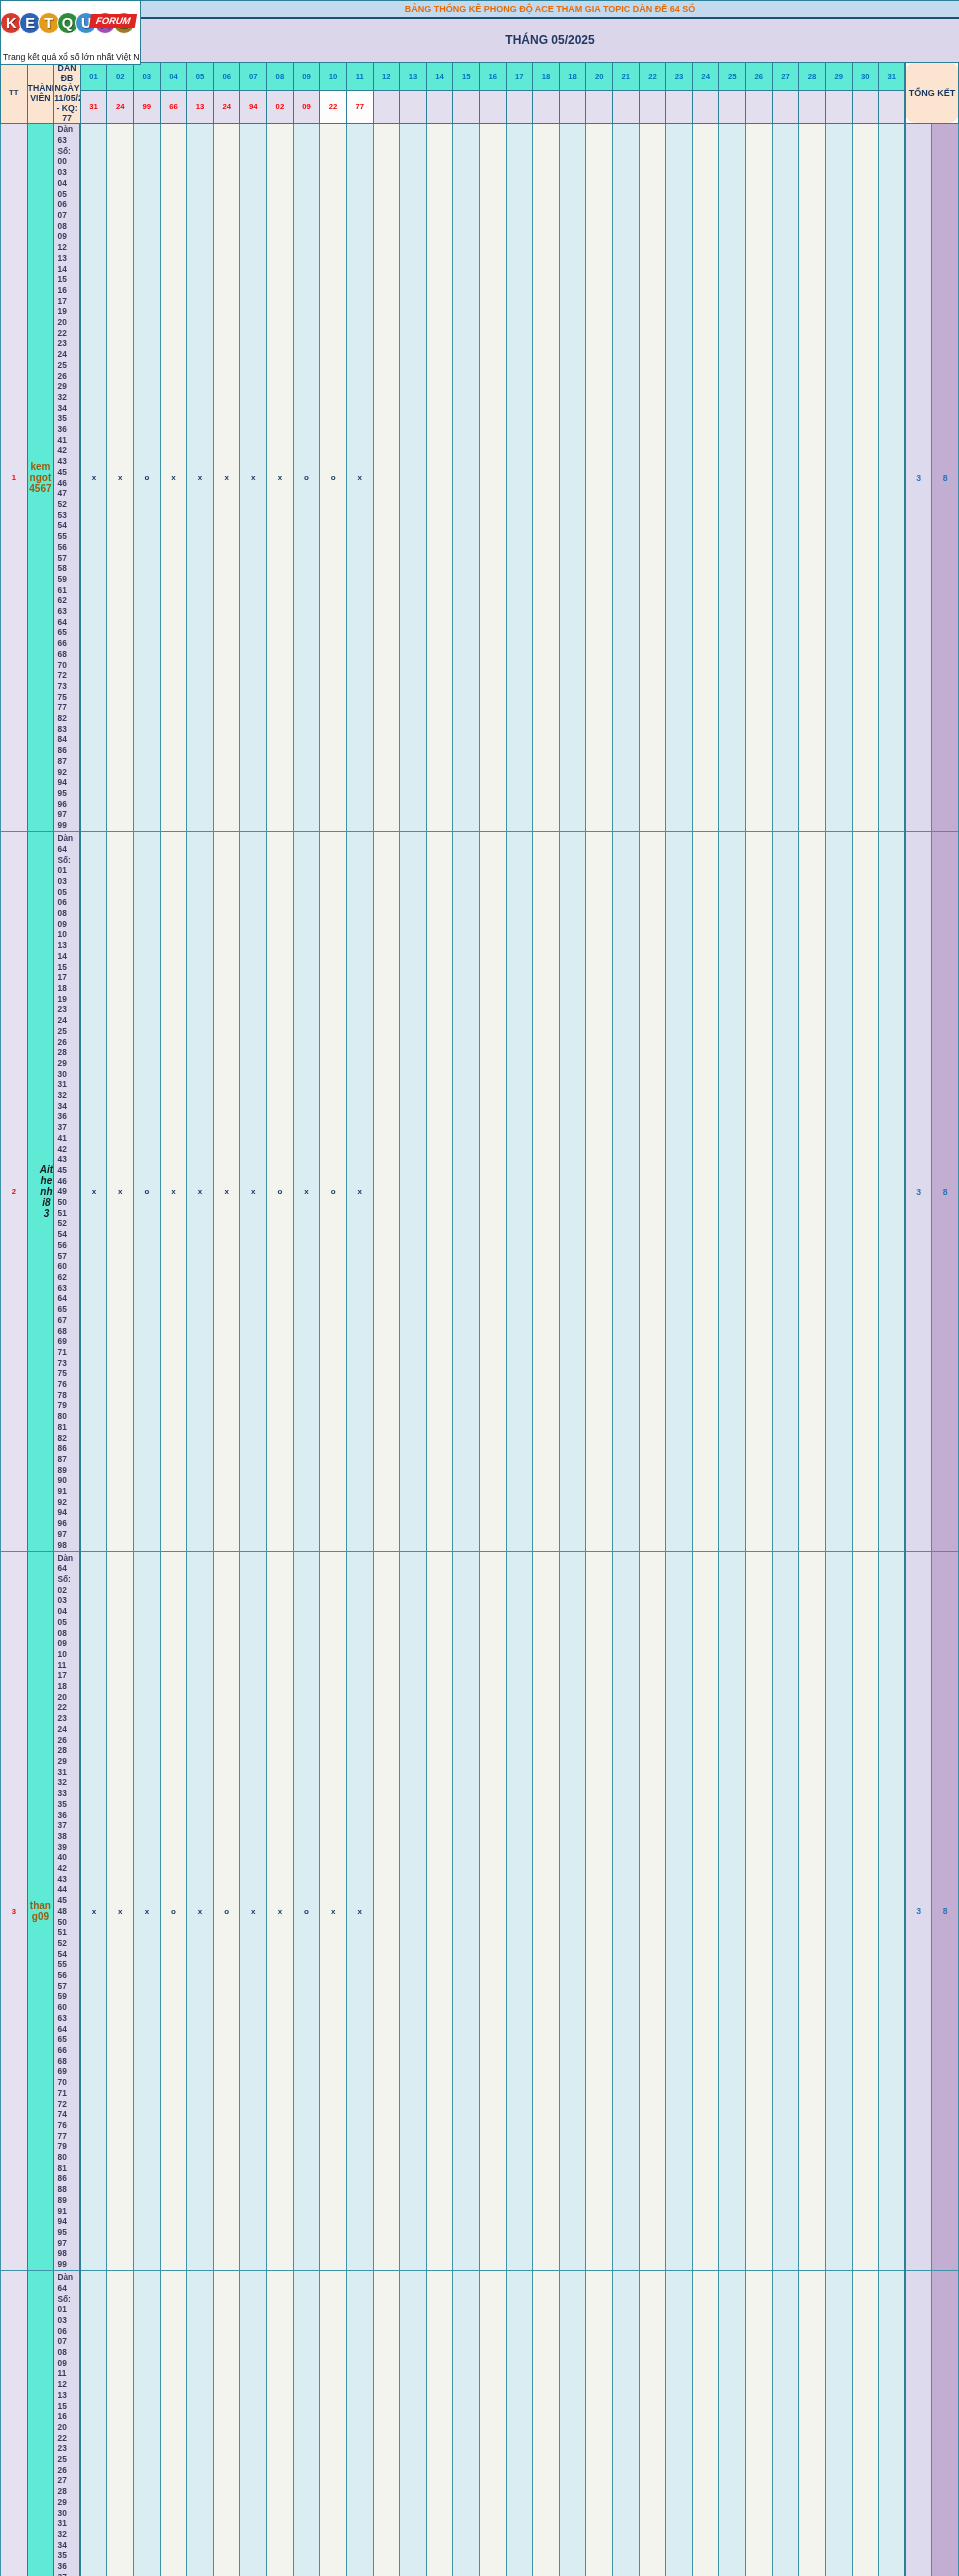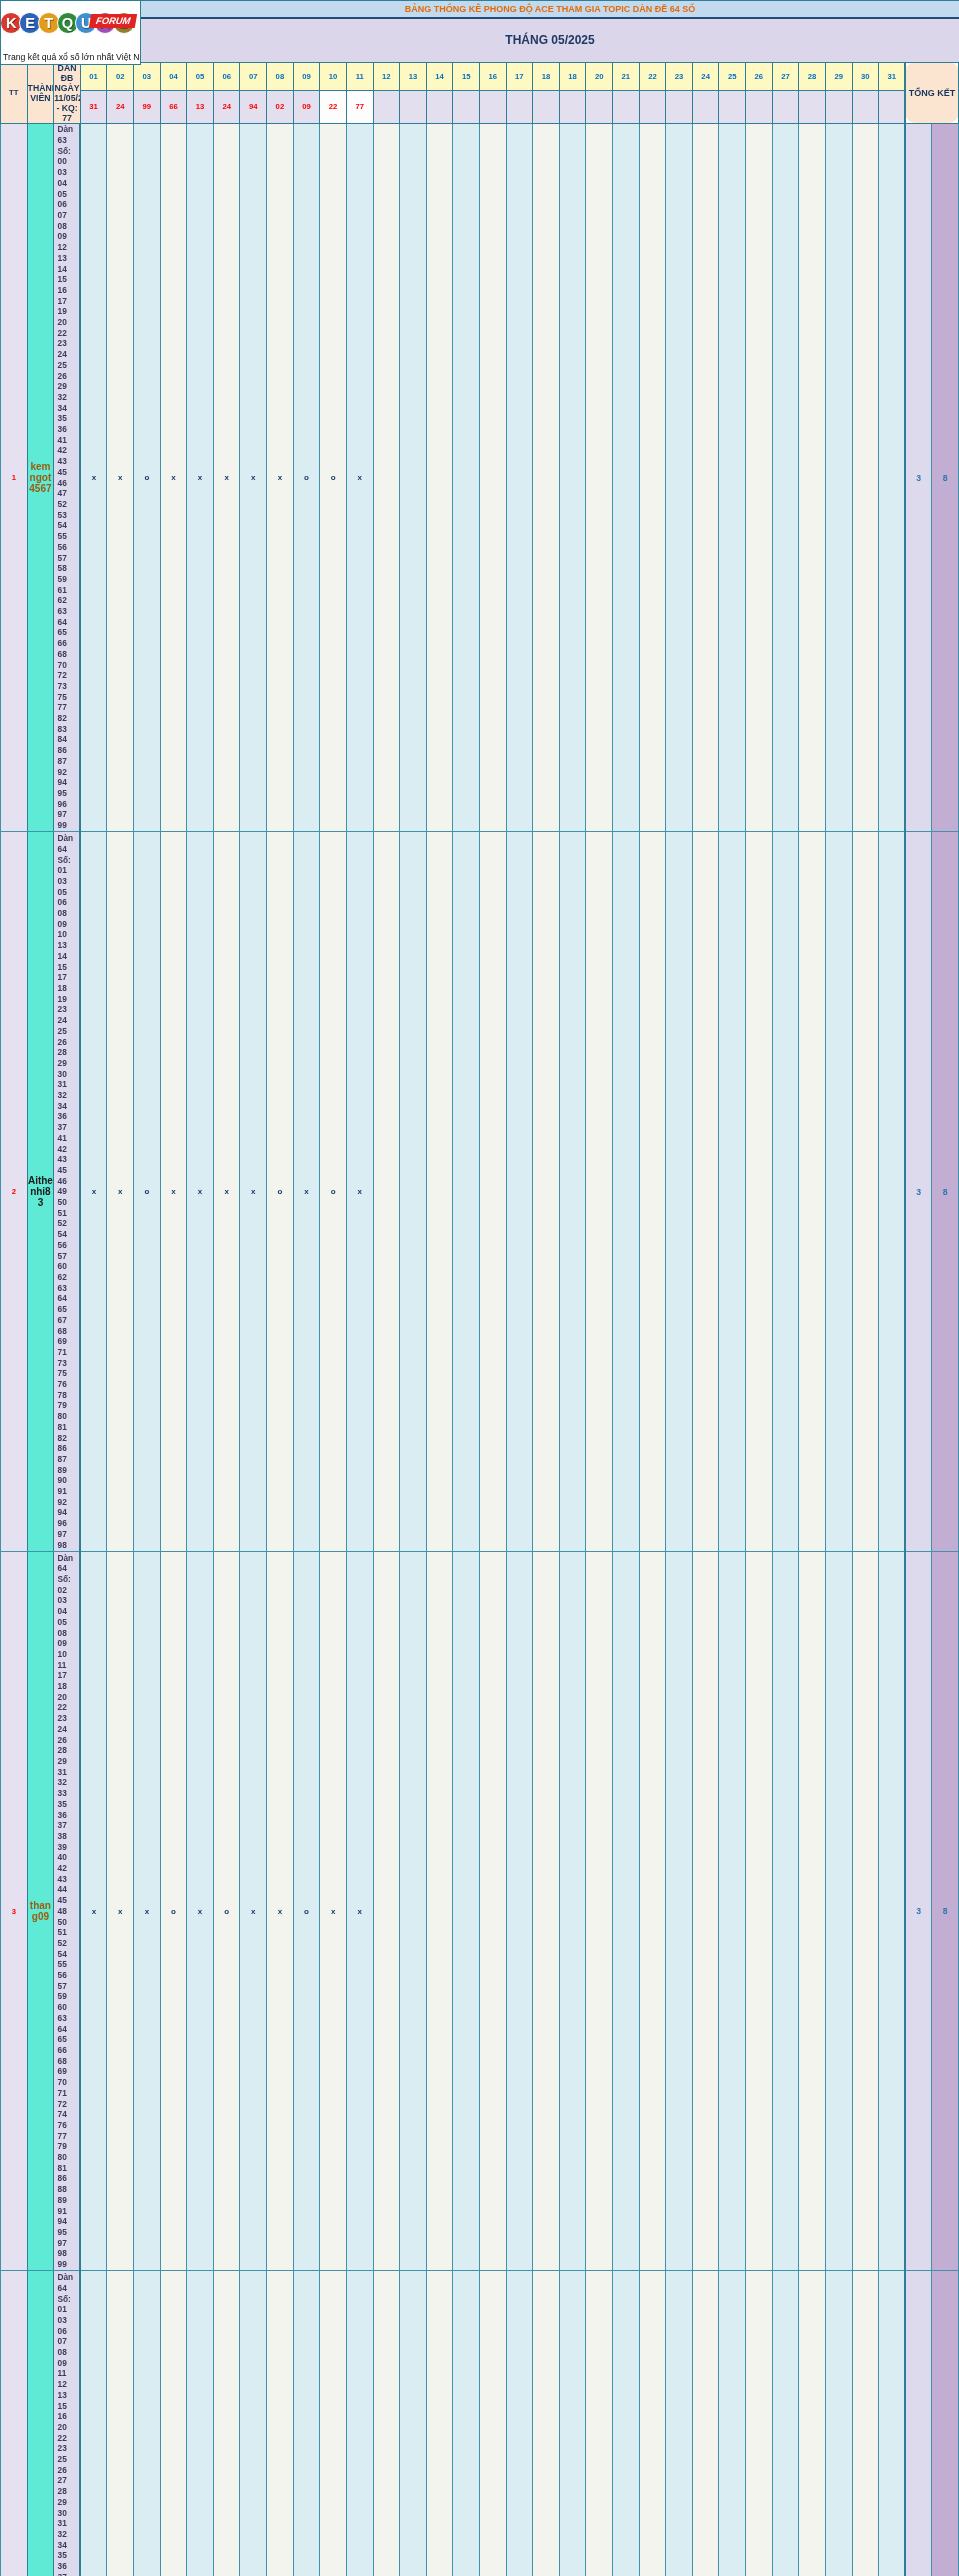--- a/index.html
+++ b/index.html
@@ -22,21 +22,21 @@
     justify-content:center;color:#1f3864;font-weight:bold;font-size:12px;}
   
   table{border-collapse:collapse;table-layout:fixed;width:959px;}
   th,td{border:0.7px solid #3f93a8;padding:0;overflow:hidden;}
   thead th,thead td{border:0.7px solid #2c7f95;}
   tbody tr{border-top:1.3px solid #2c7f95;height:53px;}
   tbody tr.tall{height:65px;}
   th.corner{background:#fbe5d0;color:#17365d;font-size:7.7px;}
   th.memberh,th.danh{background:#fbe5d0;color:#17365d;font-size:8.7px;}
   th.tkh{background:#fbe5d0;color:#17365d;font-size:9px;border-left:2px solid #2c7f95;border-radius:11px;}
-  th.dayh{background:#fef9c3;color:#0070c0;font-size:7.7px;height:13.4px;}
+  th.dayh{background:#5eead4;color:#0070c0;font-size:7.7px;height:13.4px;}
   td.kq{background:#e4dfee;color:#f00;font-weight:bold;font-size:7.7px;text-align:center;height:15.4px;}
   td.kqw{background:#fdfdfd;}
   td.tt{background:#e6e1f1;color:#f00;font-weight:bold;font-size:7.7px;text-align:center;
     border-right:1.3px solid #2c7f95;}
   td.member{background:#5eead4;font-weight:bold;font-size:10px;text-align:center;
     border-right:1.3px solid #2c7f95;word-wrap:break-word;}
   td.dan{background:#dedaed;border-right:2px solid #2c7f95;vertical-align:middle;padding:0.7px 3.3px;margin-top:28px;}
   .dlab{color:#3a3a5c;font-weight:bold;font-size:8.3px;line-height:10.7px;}
   .dnums{color:#3a3a5c;font-weight:bold;font-size:8.3px;line-height:10.7px;word-spacing:2px;}
   td.day{text-align:center;font-weight:bold;font-size:8px;color:#17375e;}
@@ -177,21 +177,21 @@
           <td class="day c0"></td>
           <td class="day c1"></td>
           <td class="day c0"></td>
           <td class="day c1"></td>
           <td class="day c0"></td>
           <td class="miss">3</td>
           <td class="hit">8</td>
         </tr>
         <tr class="tall">
           <td class="tt">2</td>
-          <td class="member" style="color: rgb(26, 26, 26); ">Aithenhi83</td>
+          <td class="member" style="color: rgb(26, 26, 26); font-style: italic; padding-left: 12px;">Aithenhi83</td>
           <td class="dan">
             <div class="dlab">Dàn 64 Số:</div>
             <div class="dnums">01 03 05 06 08 09 10 13 14 15 17 18 19 23 24 25 26 28 29 30 31 32 34 36 37 41 42 43 45 46 49 50 51 52 54 56 57 60 62 63 64 65 67 68 69 71 73 75 76 78 79 80 81 82 86 87 89 90 91 92 94 96 97 98</div>
           </td>
           <td class="day c0">x</td>
           <td class="day c1">x</td>
           <td class="day c0">o</td>
           <td class="day c1">x</td>
           <td class="day c0">x</td>
           <td class="day c1">x</td>

